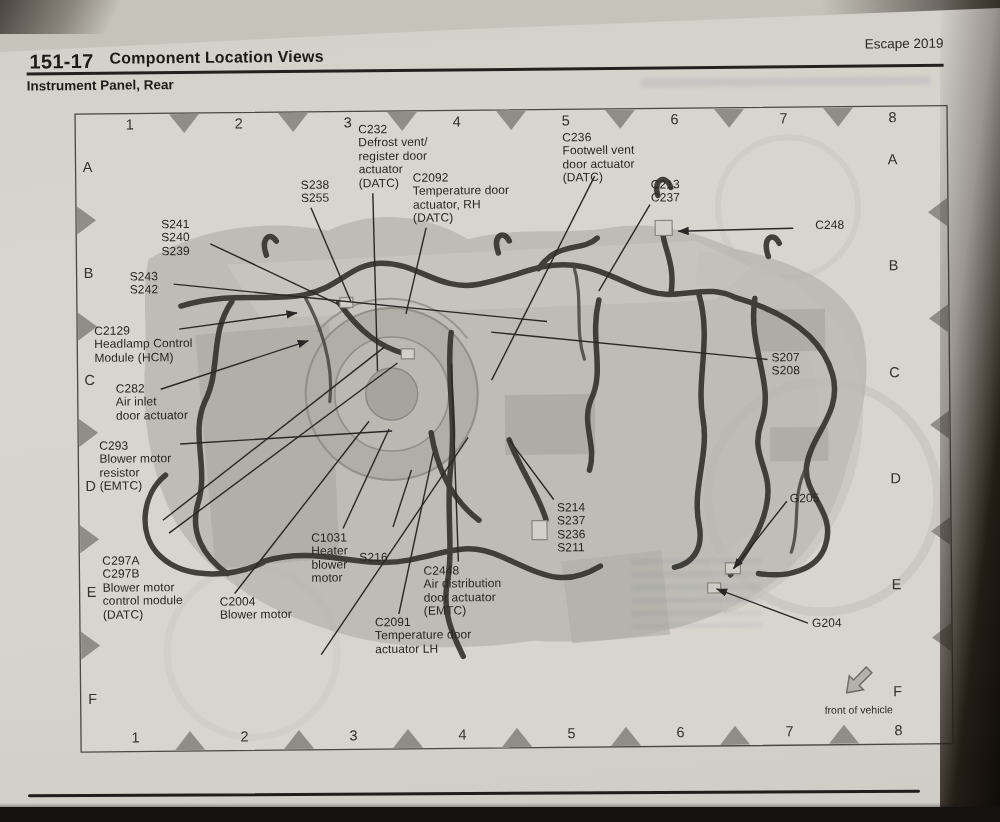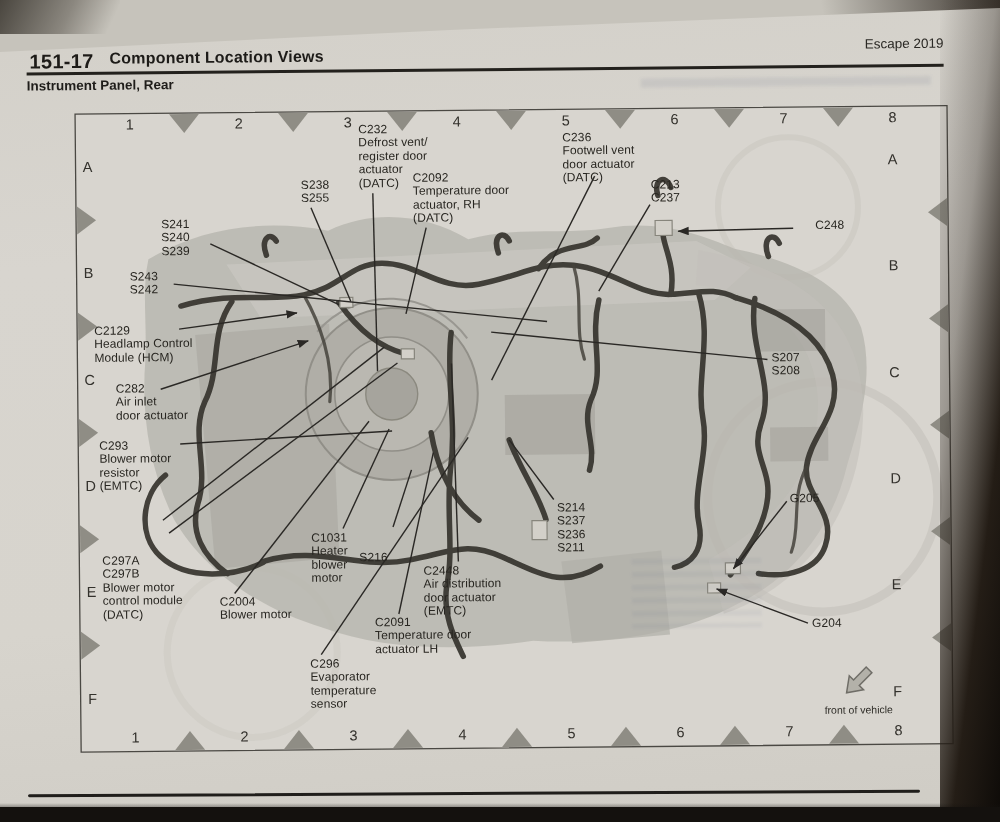--- a/index.html
+++ b/index.html
@@ -279,24 +279,20 @@
 motor</div>
           <div class="callout" style="left: 218px; top: 593px;">C2004
 Blower motor</div>
           <div class="callout" style="left: 422px; top: 564px;">C2448
 Air distribution
 door actuator
 (EMTC)</div>
           <div class="callout" style="left: 373px; top: 615px;">C2091
 Temperature door
 actuator LH</div>
-          <div class="callout" style="left: 308px; top: 656px;">C296
-Evaporator
-temperature
-sensor</div>
           <div class="callout" style="left: 556px; top: 502px;">S214
 S237
 S236
 S211</div>
           <div class="callout" style="left: 789px; top: 495px;">G205</div>
           <div class="callout" style="left: 810px; top: 620px;">G204</div>
         </div>
 
       <div class="front-label">front of vehicle</div>
 

